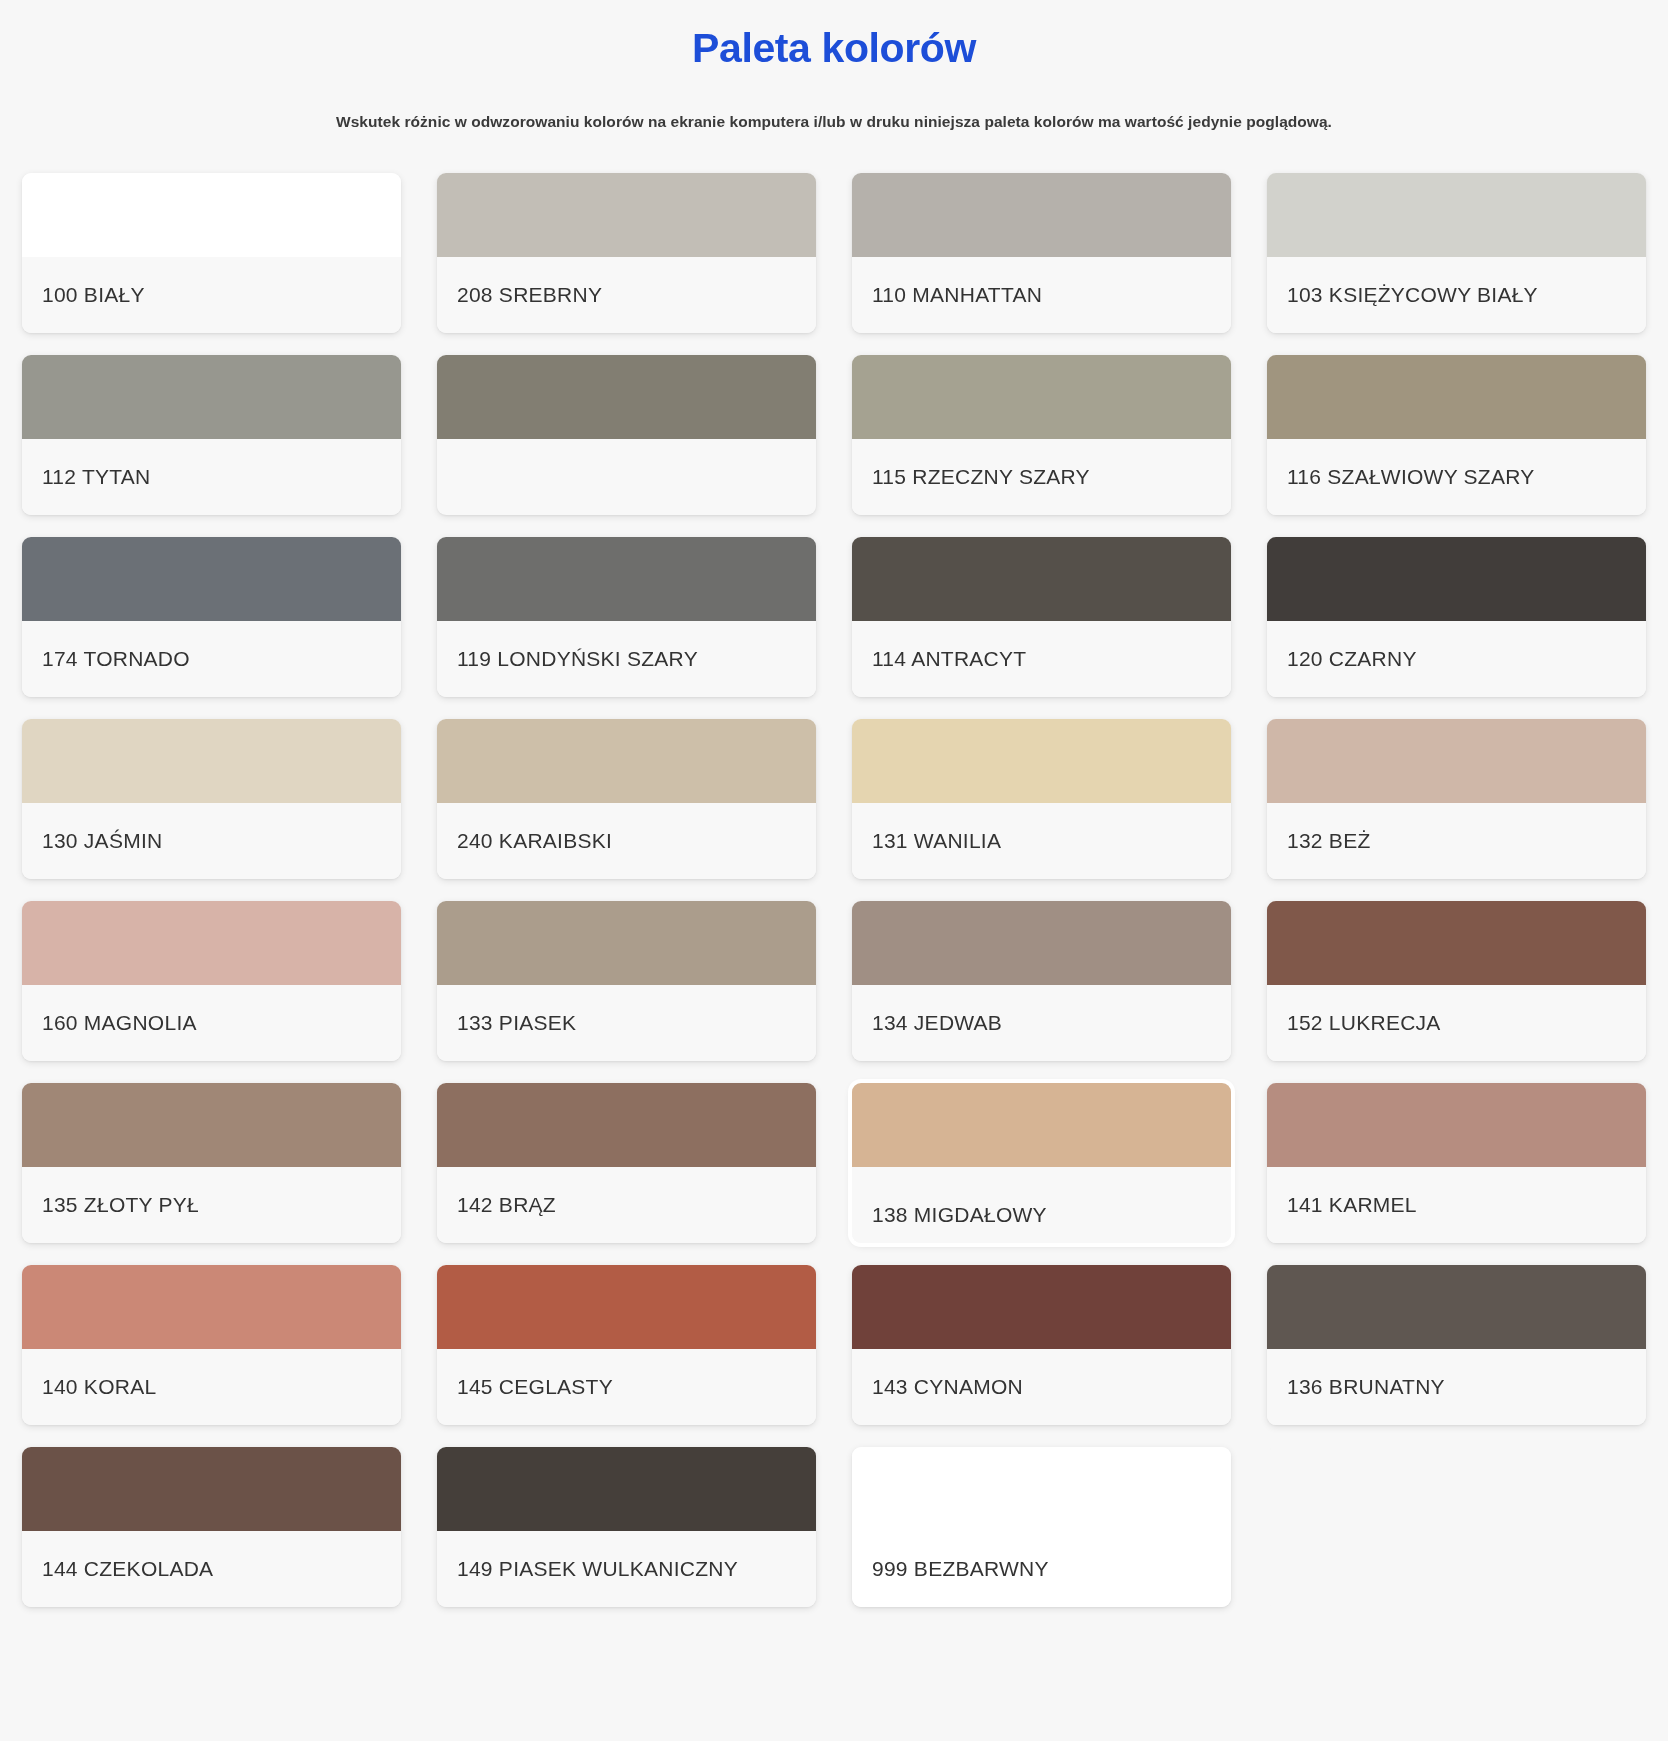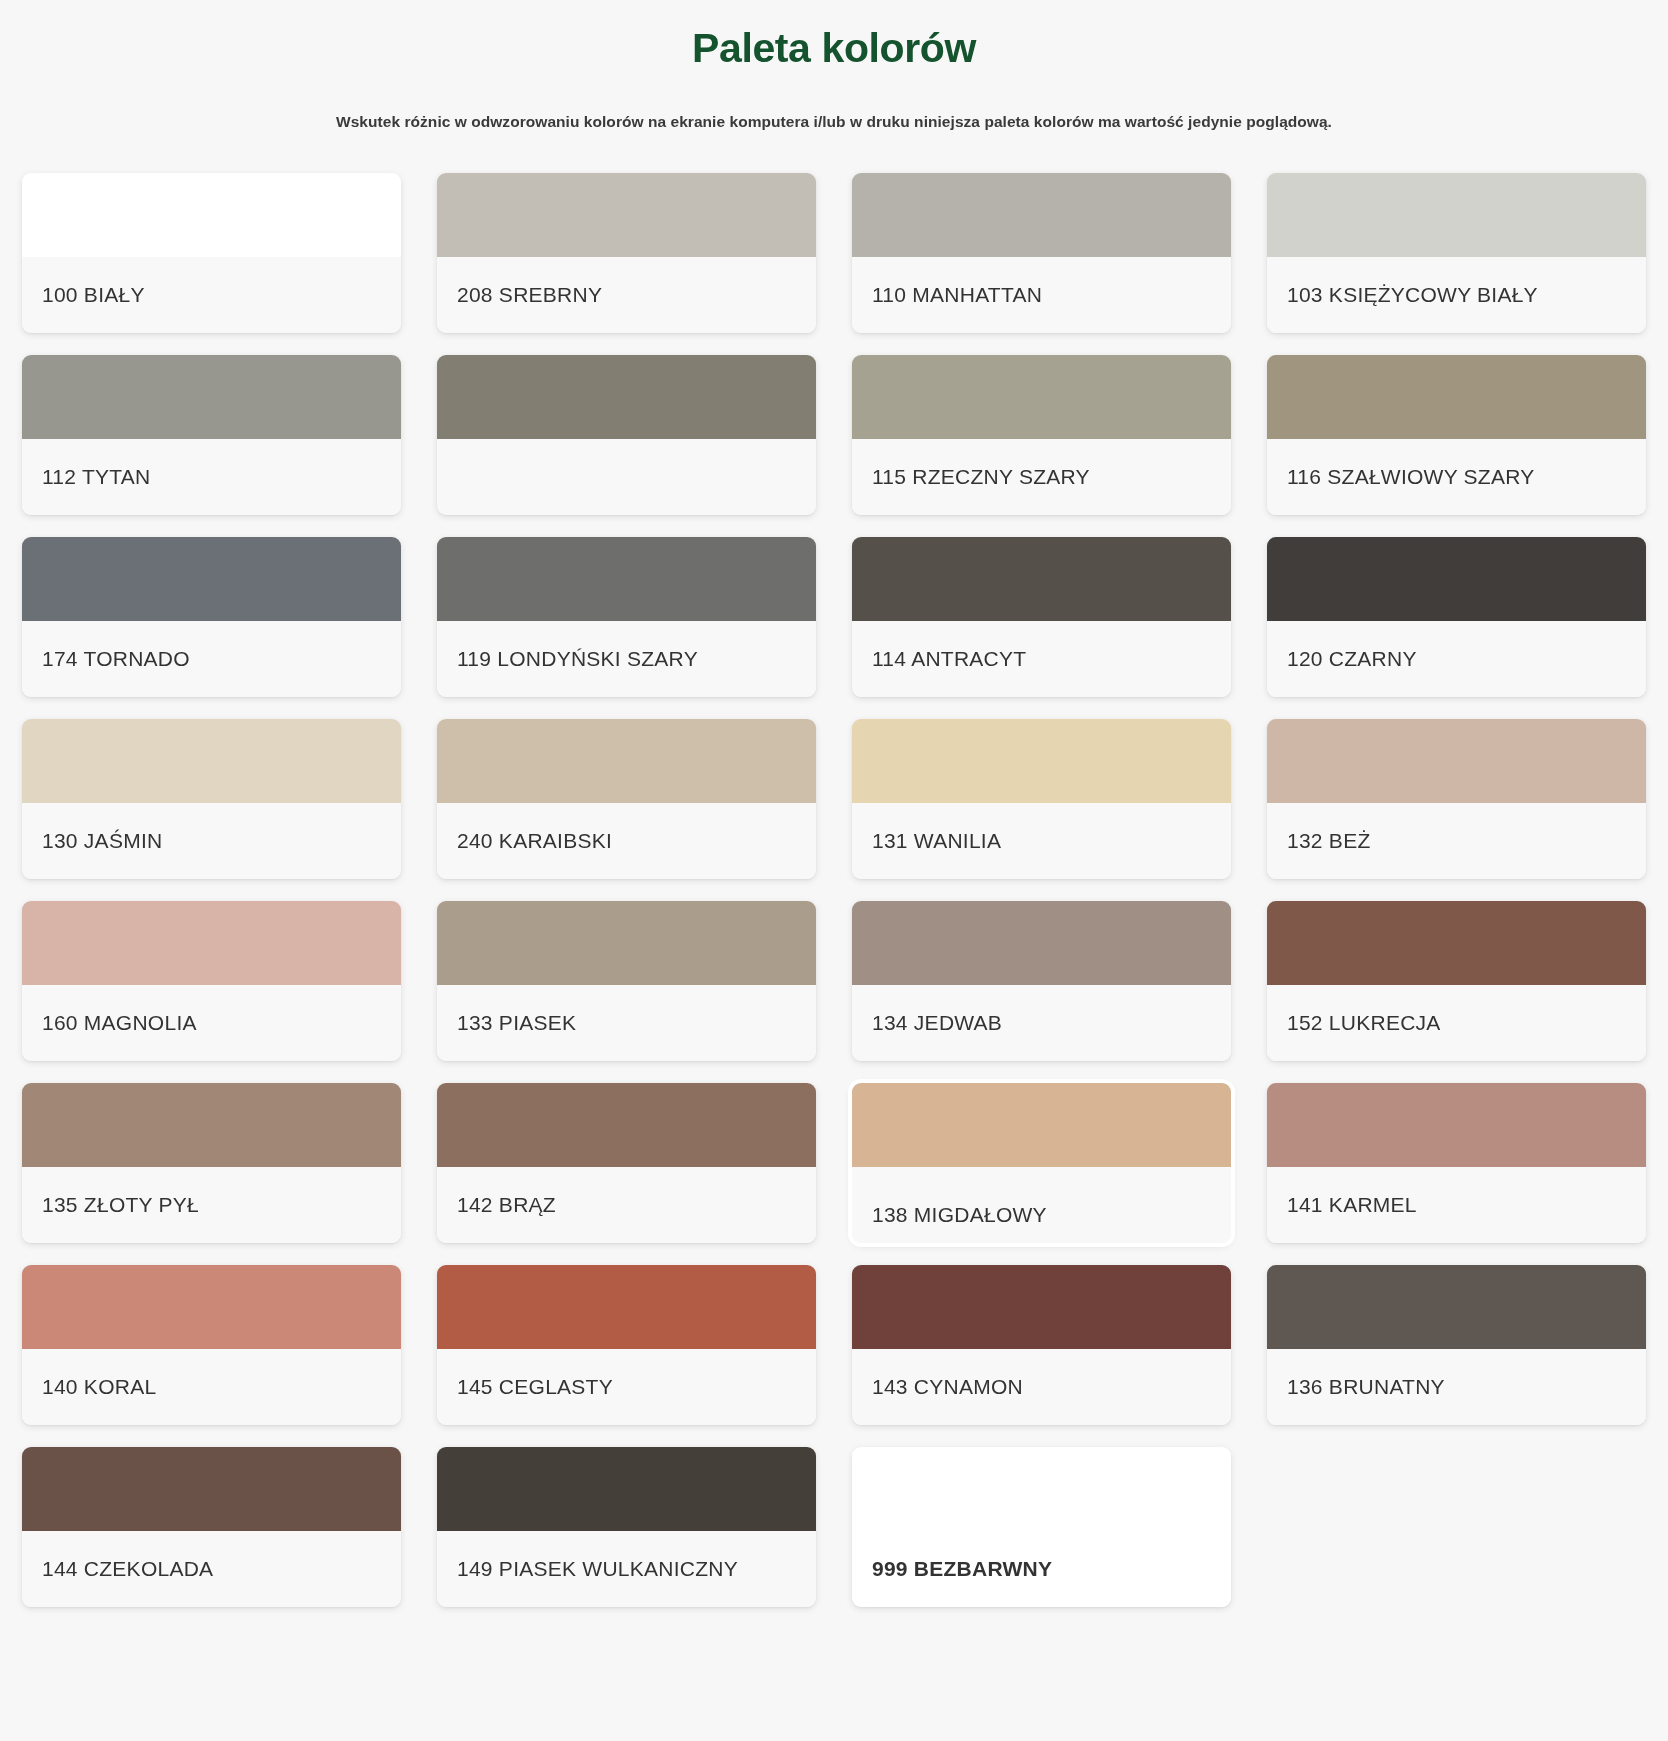--- a/index.html
+++ b/index.html
@@ -24,21 +24,21 @@
 
   
   .header {
     padding-top: 22px;
     text-align: center;
   }
 
   .page-title {
     font-size: 41px;
     font-weight: 700;
-    color: #14532d;
+    color: #1d4ed8;
     letter-spacing: -0.4px;
     line-height: 1.3;
   }
 
   .page-subtitle {
     margin-top: 38px;
     font-size: 15.5px;
     font-weight: 700;
     color: #3a3a3a;
     letter-spacing: 0.05px;
@@ -92,21 +92,20 @@
     padding: 0 20px;
     font-size: 21px;
     color: #333333;
     letter-spacing: 0.25px;
     background: #f8f8f8;
     white-space: nowrap;
   }
 
   .swatch-card.is-clear .swatch-label {
     background: #ffffff;
-    font-weight: bold;
   }
 </style>
 </head>
 <body>
 
 <div class="page">
 
   <div class="header">
     <h1 class="page-title">Paleta kolorów</h1>
     <p class="page-subtitle">Wskutek różnic w odwzorowaniu kolorów na ekranie komputera i/lub w druku niniejsza paleta kolorów ma wartość jedynie poglądową.</p>

